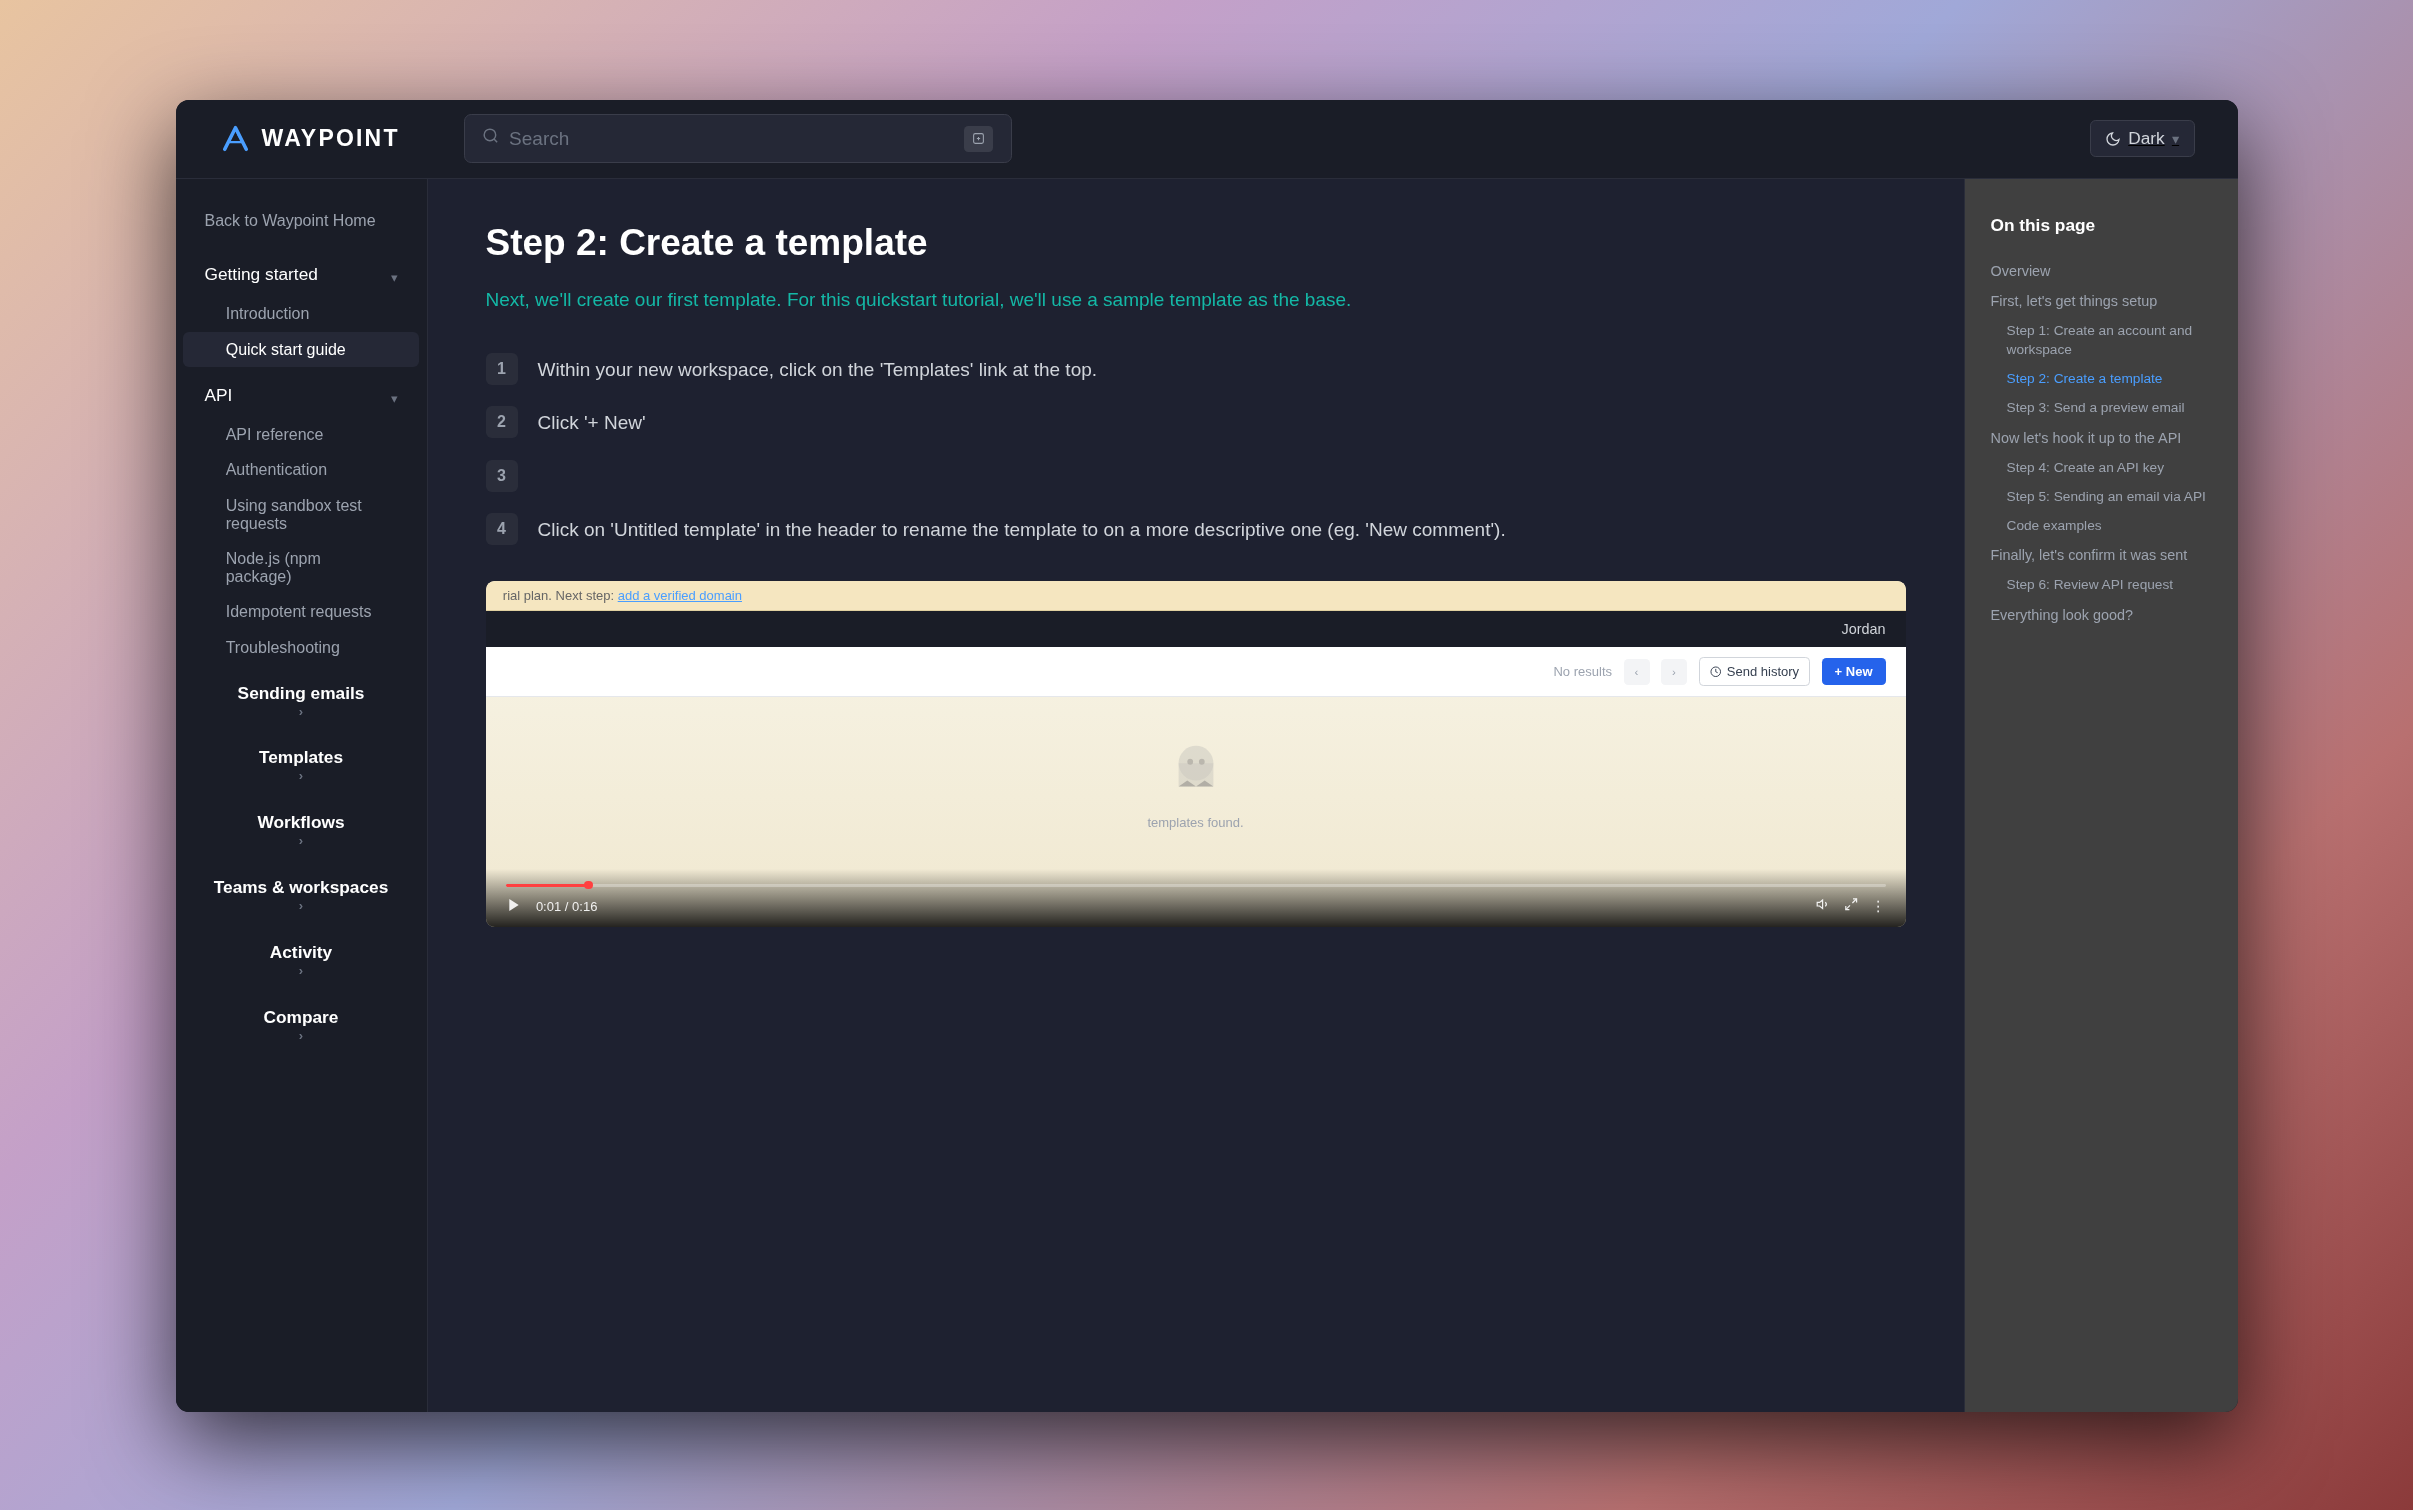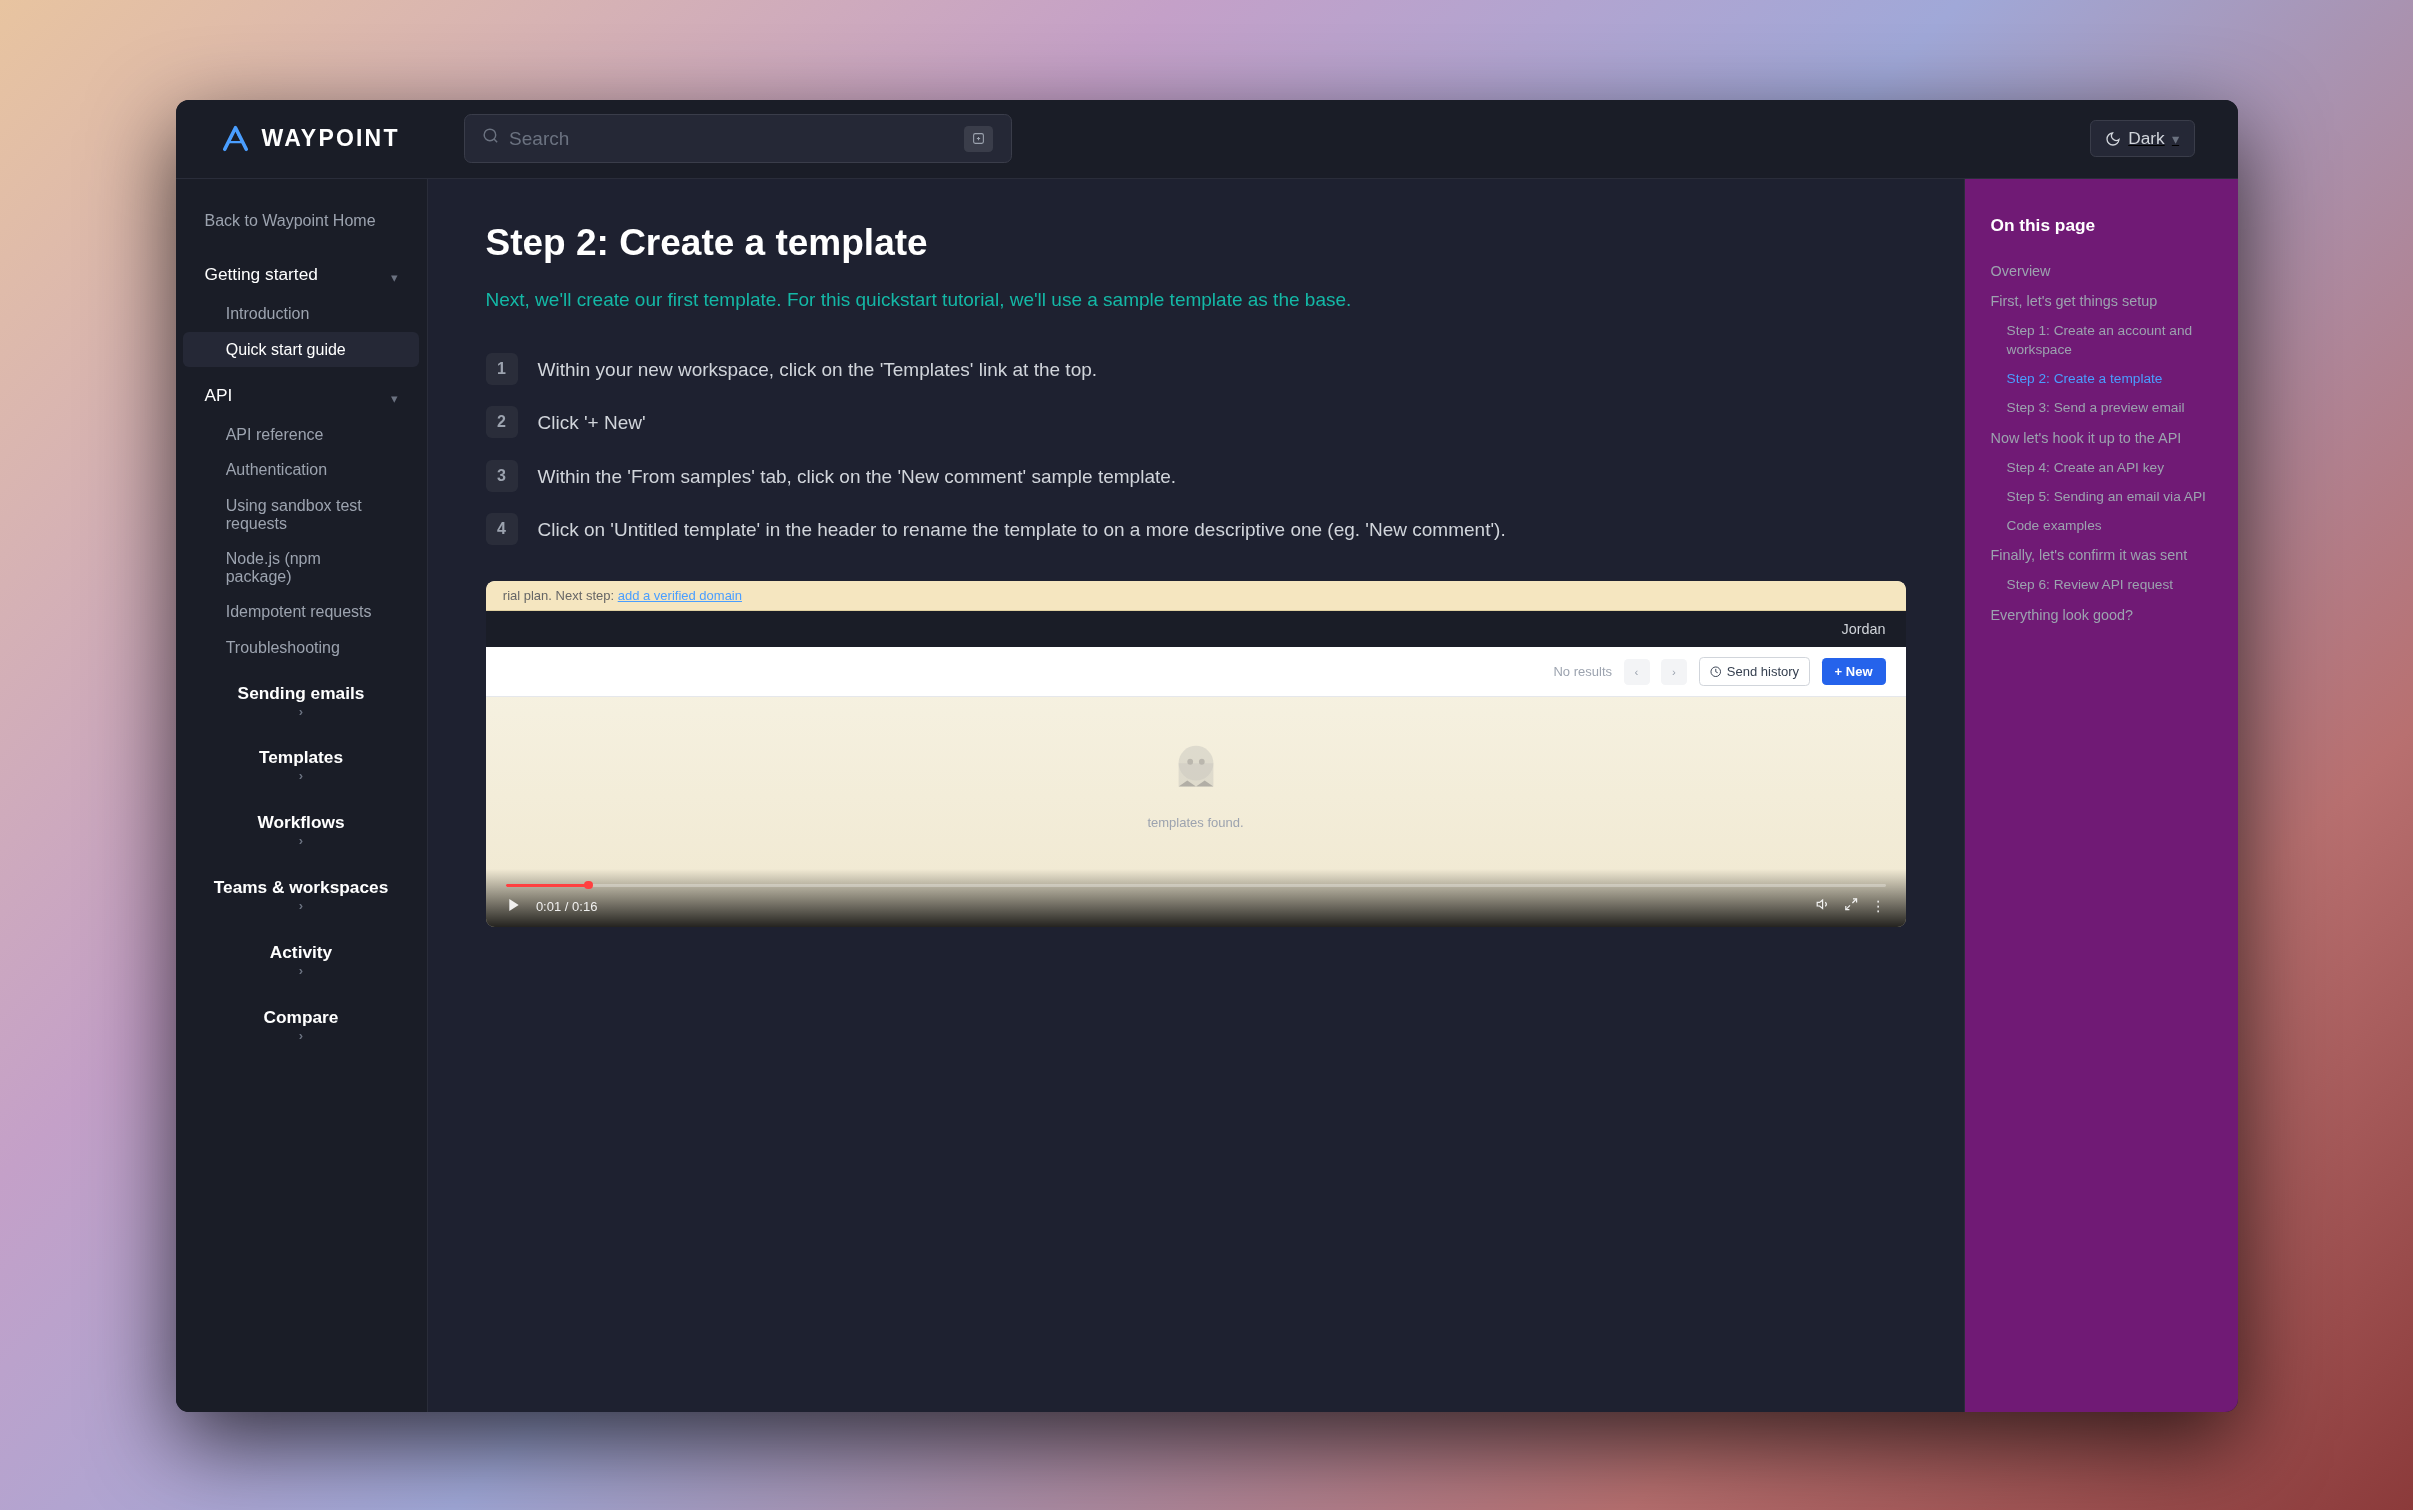--- a/index.html
+++ b/index.html
@@ -431,21 +431,21 @@
 
     .video-ctrl-right {
       display: flex;
       align-items: center;
       gap: 13px;
     }
 
     
     .right-panel {
       width: 274px;
-      background: #701a75;
+      background: #404040;
       border-left: 0.7px solid #2a2d3a;
       padding: 36px 26px;
       overflow-y: auto;
       flex-shrink: 0;
     }
 
     .right-panel::-webkit-scrollbar { width: 2.9px; }
     .right-panel::-webkit-scrollbar-track { background: transparent; }
     .right-panel::-webkit-scrollbar-thumb { background: #3a3d4a; border-radius: 1.4px; }
 
@@ -594,21 +594,20 @@
         <li class="step-item">
           <div class="step-number">1</div>
           <span class="step-text">Within your new workspace, click on the 'Templates' link at the top.</span>
         </li>
         <li class="step-item">
           <div class="step-number">2</div>
           <span class="step-text">Click '+ New'</span>
         </li>
         <li class="step-item">
           <div class="step-number">3</div>
-          <span class="step-text">Within the 'From samples' tab, click on the 'New comment' sample template.</span>
         </li>
         <li class="step-item">
           <div class="step-number">4</div>
           <span class="step-text">Click on 'Untitled template' in the header to rename the template to on a more descriptive one (eg. 'New comment').</span>
         </li>
       </ul>
 
       <div class="video-container">
         <div class="video-inner">
           <div class="video-app-screen">

